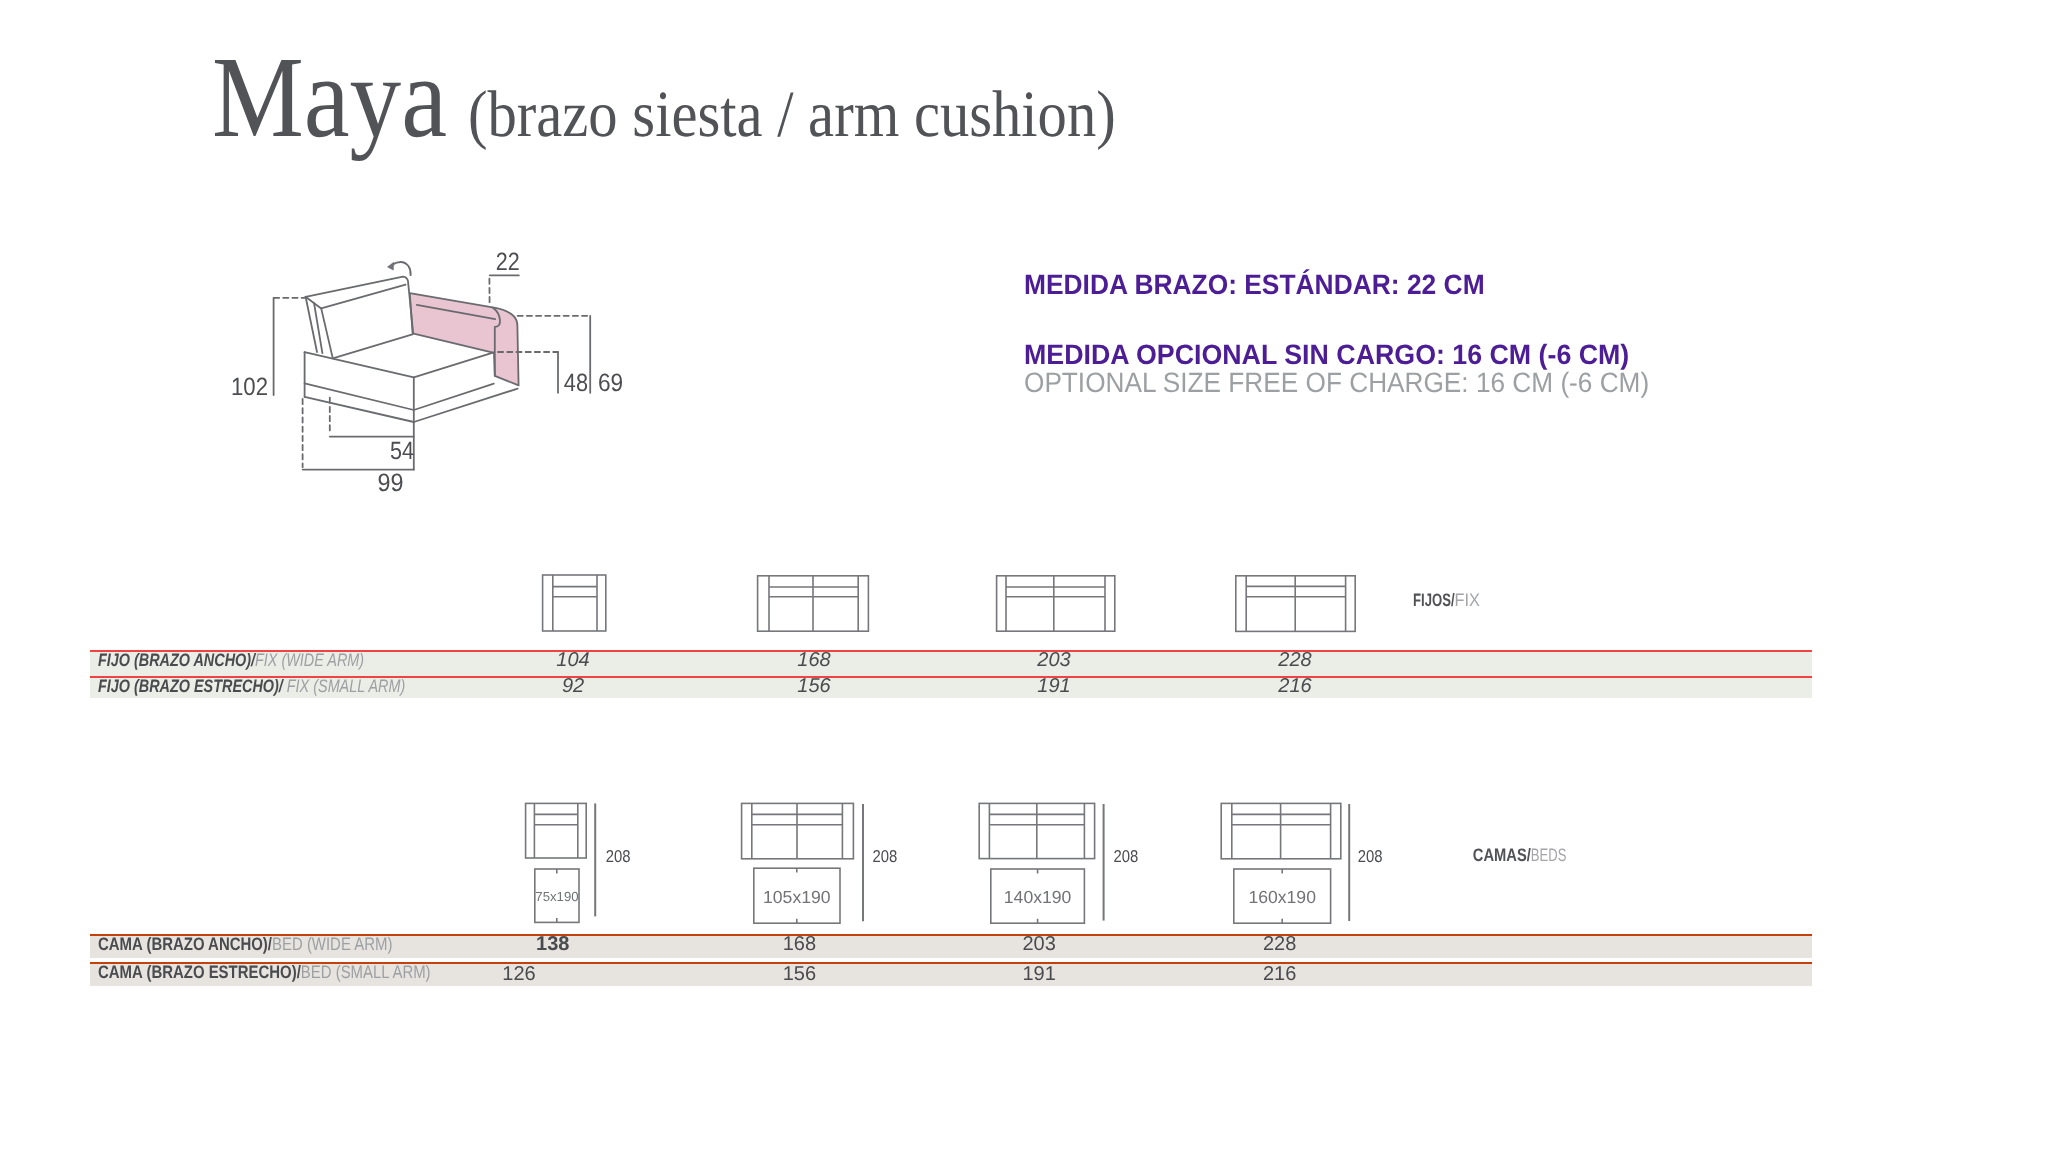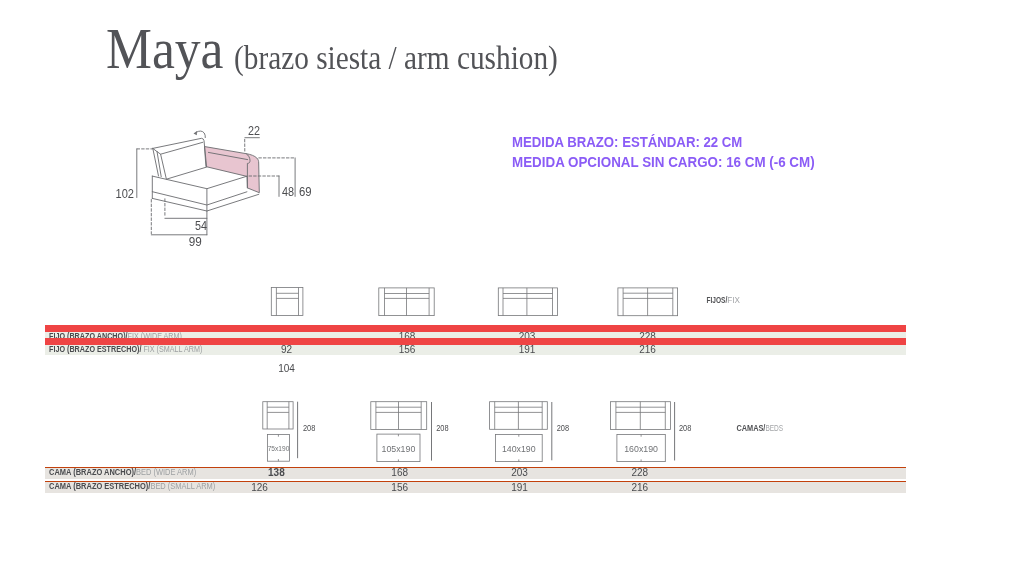--- a/index.html
+++ b/index.html
@@ -1,22 +1,22 @@
 <!DOCTYPE html>
 <html><head>
 <meta charset="utf-8">
 <style>
   html,body{margin:0;padding:0;background:#fff;}
   #page{position:relative;width:1003px;height:576px;background:#fff;overflow:hidden;
         font-family:"Liberation Sans",sans-serif;}
   .abs{position:absolute;}
   .bold{font-weight:bold;}
-  .dark{color:#8b5cf6;}
+  .dark{color:#4c1d95;}
   .lite{color:#9da0a2;}
-  .rowg{position:absolute;left:44.5px;width:861px;background:#ebeee7;border-top:7px solid #ef4444;}
+  .rowg{position:absolute;left:44.5px;width:861px;background:#ebeee7;border-top:1px solid #ef4444;font-style:italic;}
   .rowb{position:absolute;left:44.5px;width:861px;background:#e7e4e0;border-top:1px solid #c2410c;}
   .rlab{position:absolute;display:inline-block;left:4.5px;top:-0.5px;font-size:9px;white-space:nowrap;transform:scaleX(0.92);transform-origin:0 0;}
   .num{position:absolute;top:-0.2px;font-size:10px;color:#4a4b4e;transform:translateX(-50%);}
 </style>
 </head>
 <body>
 <div id="page">
 
   <div class="abs" style="left:106px;top:20.1px;white-space:nowrap;color:#525357;font-family:'Liberation Serif',serif;font-size:58px;line-height:1;transform:scaleX(0.89);transform-origin:0 0;">Maya</div>
 
@@ -173,27 +173,28 @@
       <text x="736.4" y="430.5" font-weight="bold" fill="#515255" textLength="29" lengthAdjust="spacingAndGlyphs">CAMAS/</text>
         <text x="765.4" y="430.5" fill="#a3a5a8" textLength="17.8" lengthAdjust="spacingAndGlyphs">BEDS</text>
     </g>
   </svg>
 
   <div class="abs" style="left:511.5px;top:135px;line-height:14.6px;font-size:14px;white-space:nowrap;">
 
     <div class="bold dark"><span id="L1" style="display:inline-block;transform-origin:0 0;transform:scaleX(0.942);">MEDIDA BRAZO: ESTÁNDAR: 22 CM</span></div>
 
 
-    <div class="bold dark" style="margin-top:5px;"><span id="L3" style="display:inline-block;transform-origin:0 0;transform:scaleX(0.956);">MEDIDA OPCIONAL SIN CARGO: 16 CM (-6 CM)</span></div>
-
+    <div class="bold dark" style="margin-top:20px;"><span id="L3" style="display:inline-block;transform-origin:0 0;transform:scaleX(0.956);">MEDIDA OPCIONAL SIN CARGO: 16 CM (-6 CM)</span></div>
+
+    <div class="lite"><span id="L4" style="display:inline-block;transform-origin:0 0;transform:scaleX(0.936);">OPTIONAL SIZE FREE OF CHARGE: 16 CM (-6 CM)</span></div>
   </div>
 
   <div class="rowg" style="top:324.6px;height:12.0px;">
     <span class="rlab" style="transform:scaleX(0.80);"><span class="bold" style="color:#4a4b4e;">FIJO (BRAZO ANCHO)/</span><span class="lite">FIX (WIDE ARM)</span></span>
-    <span class="num" style="left:242.0px;margin-top:32px;">104</span>
+    <span class="num" style="left:242.0px;">104</span>
     <span class="num" style="left:362.5px;">168</span>
     <span class="num" style="left:482.5px;">203</span>
     <span class="num" style="left:603.0px;">228</span>
   </div>
 
   <div class="rowg" style="top:337.6px;height:10.7px;">
     <span class="rlab" style="transform:scaleX(0.80);"><span class="bold" style="color:#4a4b4e;">FIJO (BRAZO ESTRECHO)/</span><span class="lite"> FIX (SMALL ARM)</span></span>
     <span class="num" style="left:242.0px;">92</span>
     <span class="num" style="left:362.5px;">156</span>
     <span class="num" style="left:482.5px;">191</span>

